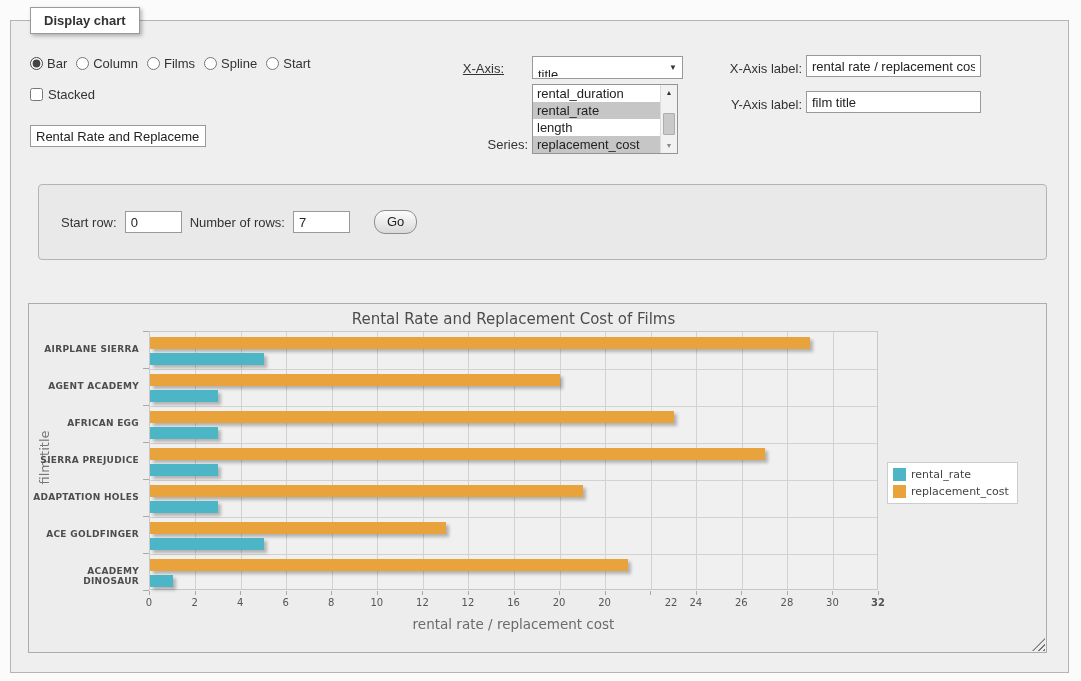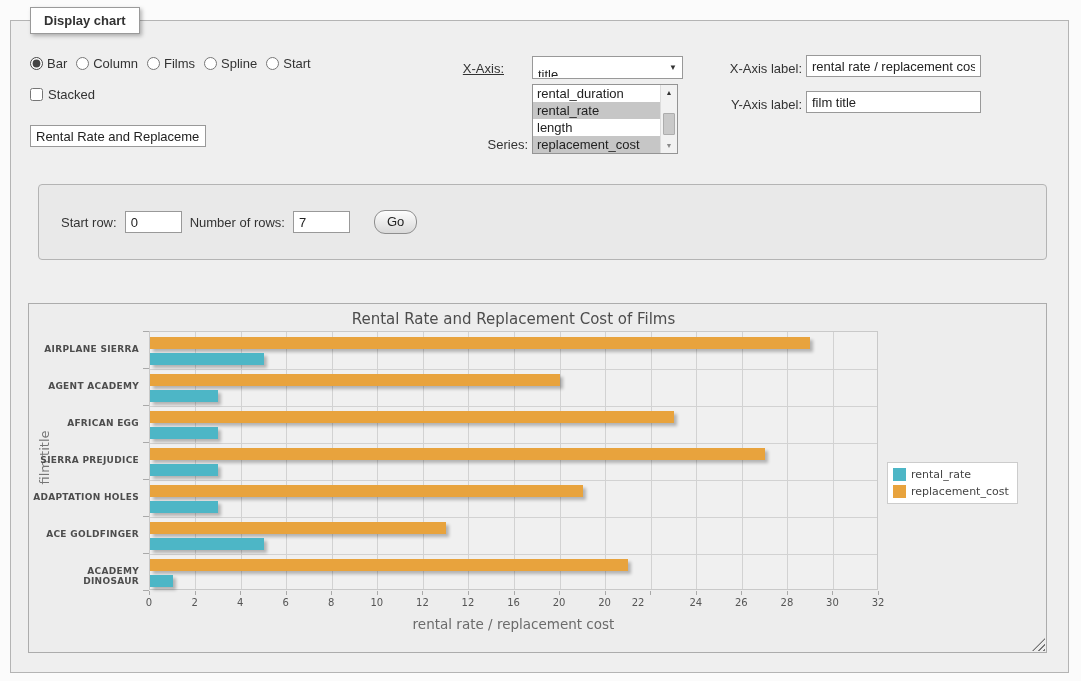--- a/index.html
+++ b/index.html
@@ -245,31 +245,31 @@
     <div class="xtick" style="left: 393.4px;">12</div>
     <div class="xtickmark" style="left: 438.9px;"></div>
     <div class="xtick" style="left: 438.9px;">12</div>
     <div class="xtickmark" style="left: 484.5px;"></div>
     <div class="xtick" style="left: 484.5px;">16</div>
     <div class="xtickmark" style="left: 530.1px;"></div>
     <div class="xtick" style="left: 530.1px;">20</div>
     <div class="xtickmark" style="left: 575.6px;"></div>
     <div class="xtick" style="left: 575.6px;">20</div>
     <div class="xtickmark" style="left: 621.2px;"></div>
-    <div class="xtick" style="left: 609px;">22</div>
+    <div class="xtick" style="left: 642px;">22</div>
     <div class="xtickmark" style="left: 666.8px;"></div>
     <div class="xtick" style="left: 666.8px;">24</div>
     <div class="xtickmark" style="left: 712.3px;"></div>
     <div class="xtick" style="left: 712.3px;">26</div>
     <div class="xtickmark" style="left: 757.9px;"></div>
     <div class="xtick" style="left: 757.9px;">28</div>
     <div class="xtickmark" style="left: 803.4px;"></div>
     <div class="xtick" style="left: 803.4px;">30</div>
     <div class="xtickmark" style="left: 849px;"></div>
-    <div class="xtick" style="left: 849px;">32</div>
+    <div class="xtick" style="left: 849px; font-weight: bold;">32</div>
     <div class="ytickmark" style="top: 27px;"></div>
     <div class="ytickmark" style="top: 64px;"></div>
     <div class="ytickmark" style="top: 101px;"></div>
     <div class="ytickmark" style="top: 138px;"></div>
     <div class="ytickmark" style="top: 175px;"></div>
     <div class="ytickmark" style="top: 212px;"></div>
     <div class="ytickmark" style="top: 249px;"></div>
     <div class="ytickmark" style="top: 286px;"></div>
     <div class="ytick" style="top: 40px;">AIRPLANE SIERRA</div>
     <div class="ytick" style="top: 77px;">AGENT ACADEMY</div>

